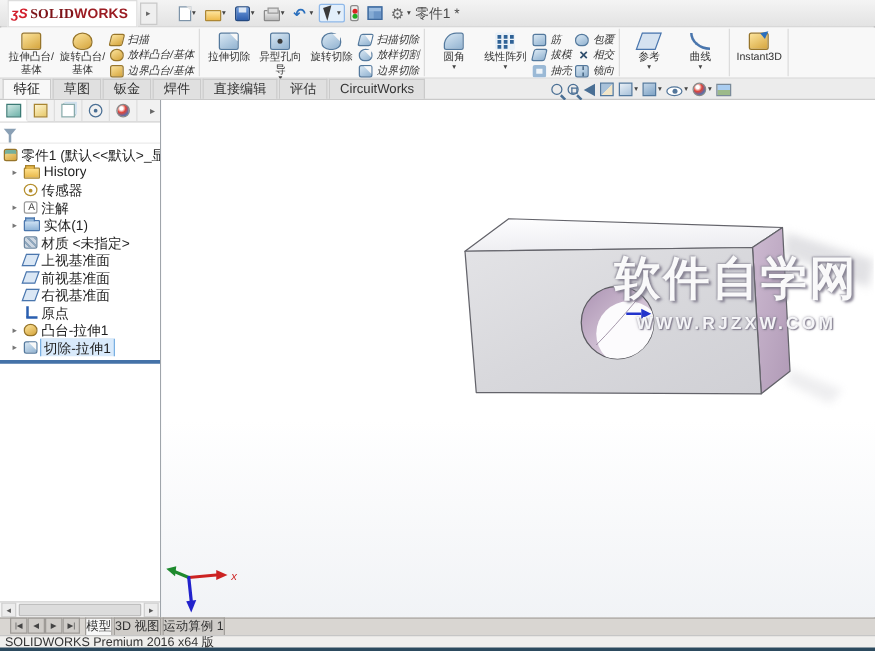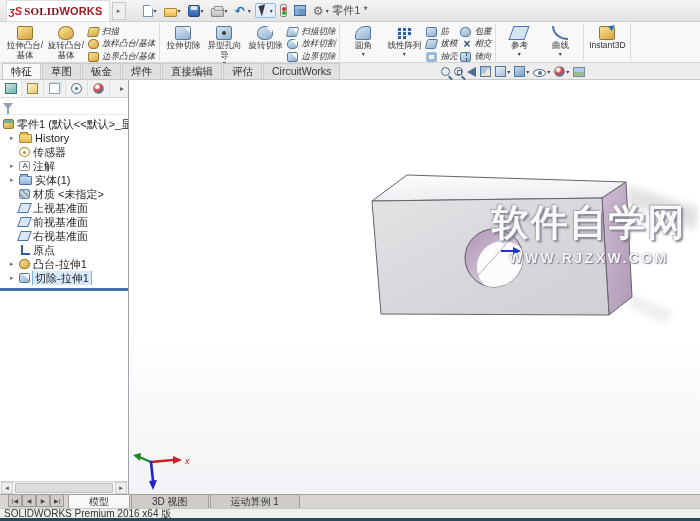--- a/index.html
+++ b/index.html
@@ -129,21 +129,21 @@
   .wm1{font-size:37px;font-weight:bold;letter-spacing:2px;color:rgba(255,255,255,.95);
        text-shadow:2px 2px 2px rgba(125,120,138,.85),-1px -1px 1px rgba(150,148,160,.6),0 0 2px rgba(130,128,142,.8);}
   .wm2{margin-top:2px;font-size:14px;font-weight:bold;letter-spacing:2.5px;color:rgba(250,250,252,.95);
        text-shadow:1px 1px 1px rgba(125,120,138,.9),0 0 2px rgba(130,128,142,.8);}
   
   .tabbar{position:absolute;left:0;right:0;bottom:13px;height:14px;background:#d9d6d2;border-top:1px solid #aaa7a3;
           display:flex;align-items:flex-end;font-size:10px;box-sizing:border-box;}
   .vcr{display:flex;margin:0 4px 1px 8px;gap:0;}
   .vbtn{width:12px;height:11px;background:#cfccc8;border:1px solid #9e9b97;font-size:6px;color:#444;
         display:flex;align-items:center;justify-content:center;}
-  .btab{height:13px;line-height:13px;padding:0 20px;background:#cfccc8;border:1px solid #a29f9b;border-bottom:none;
+  .btab{height:13px;line-height:13px;padding:0 0;background:#cfccc8;border:1px solid #a29f9b;border-bottom:none;
         color:#333;margin-right:1px;white-space:nowrap;}
   .btab.active{background:#f8f8f8;}
   .statusbar{position:absolute;left:0;right:0;bottom:0;height:13px;background:#f0efed;border-top:1px solid #c6c6c6;
              display:flex;align-items:center;padding-left:4px;font-size:10px;color:#333;box-sizing:border-box;
              border-bottom:3px solid #2c4a5e;}
 </style>
 </head>
 <body>
 
 <div class="app">

